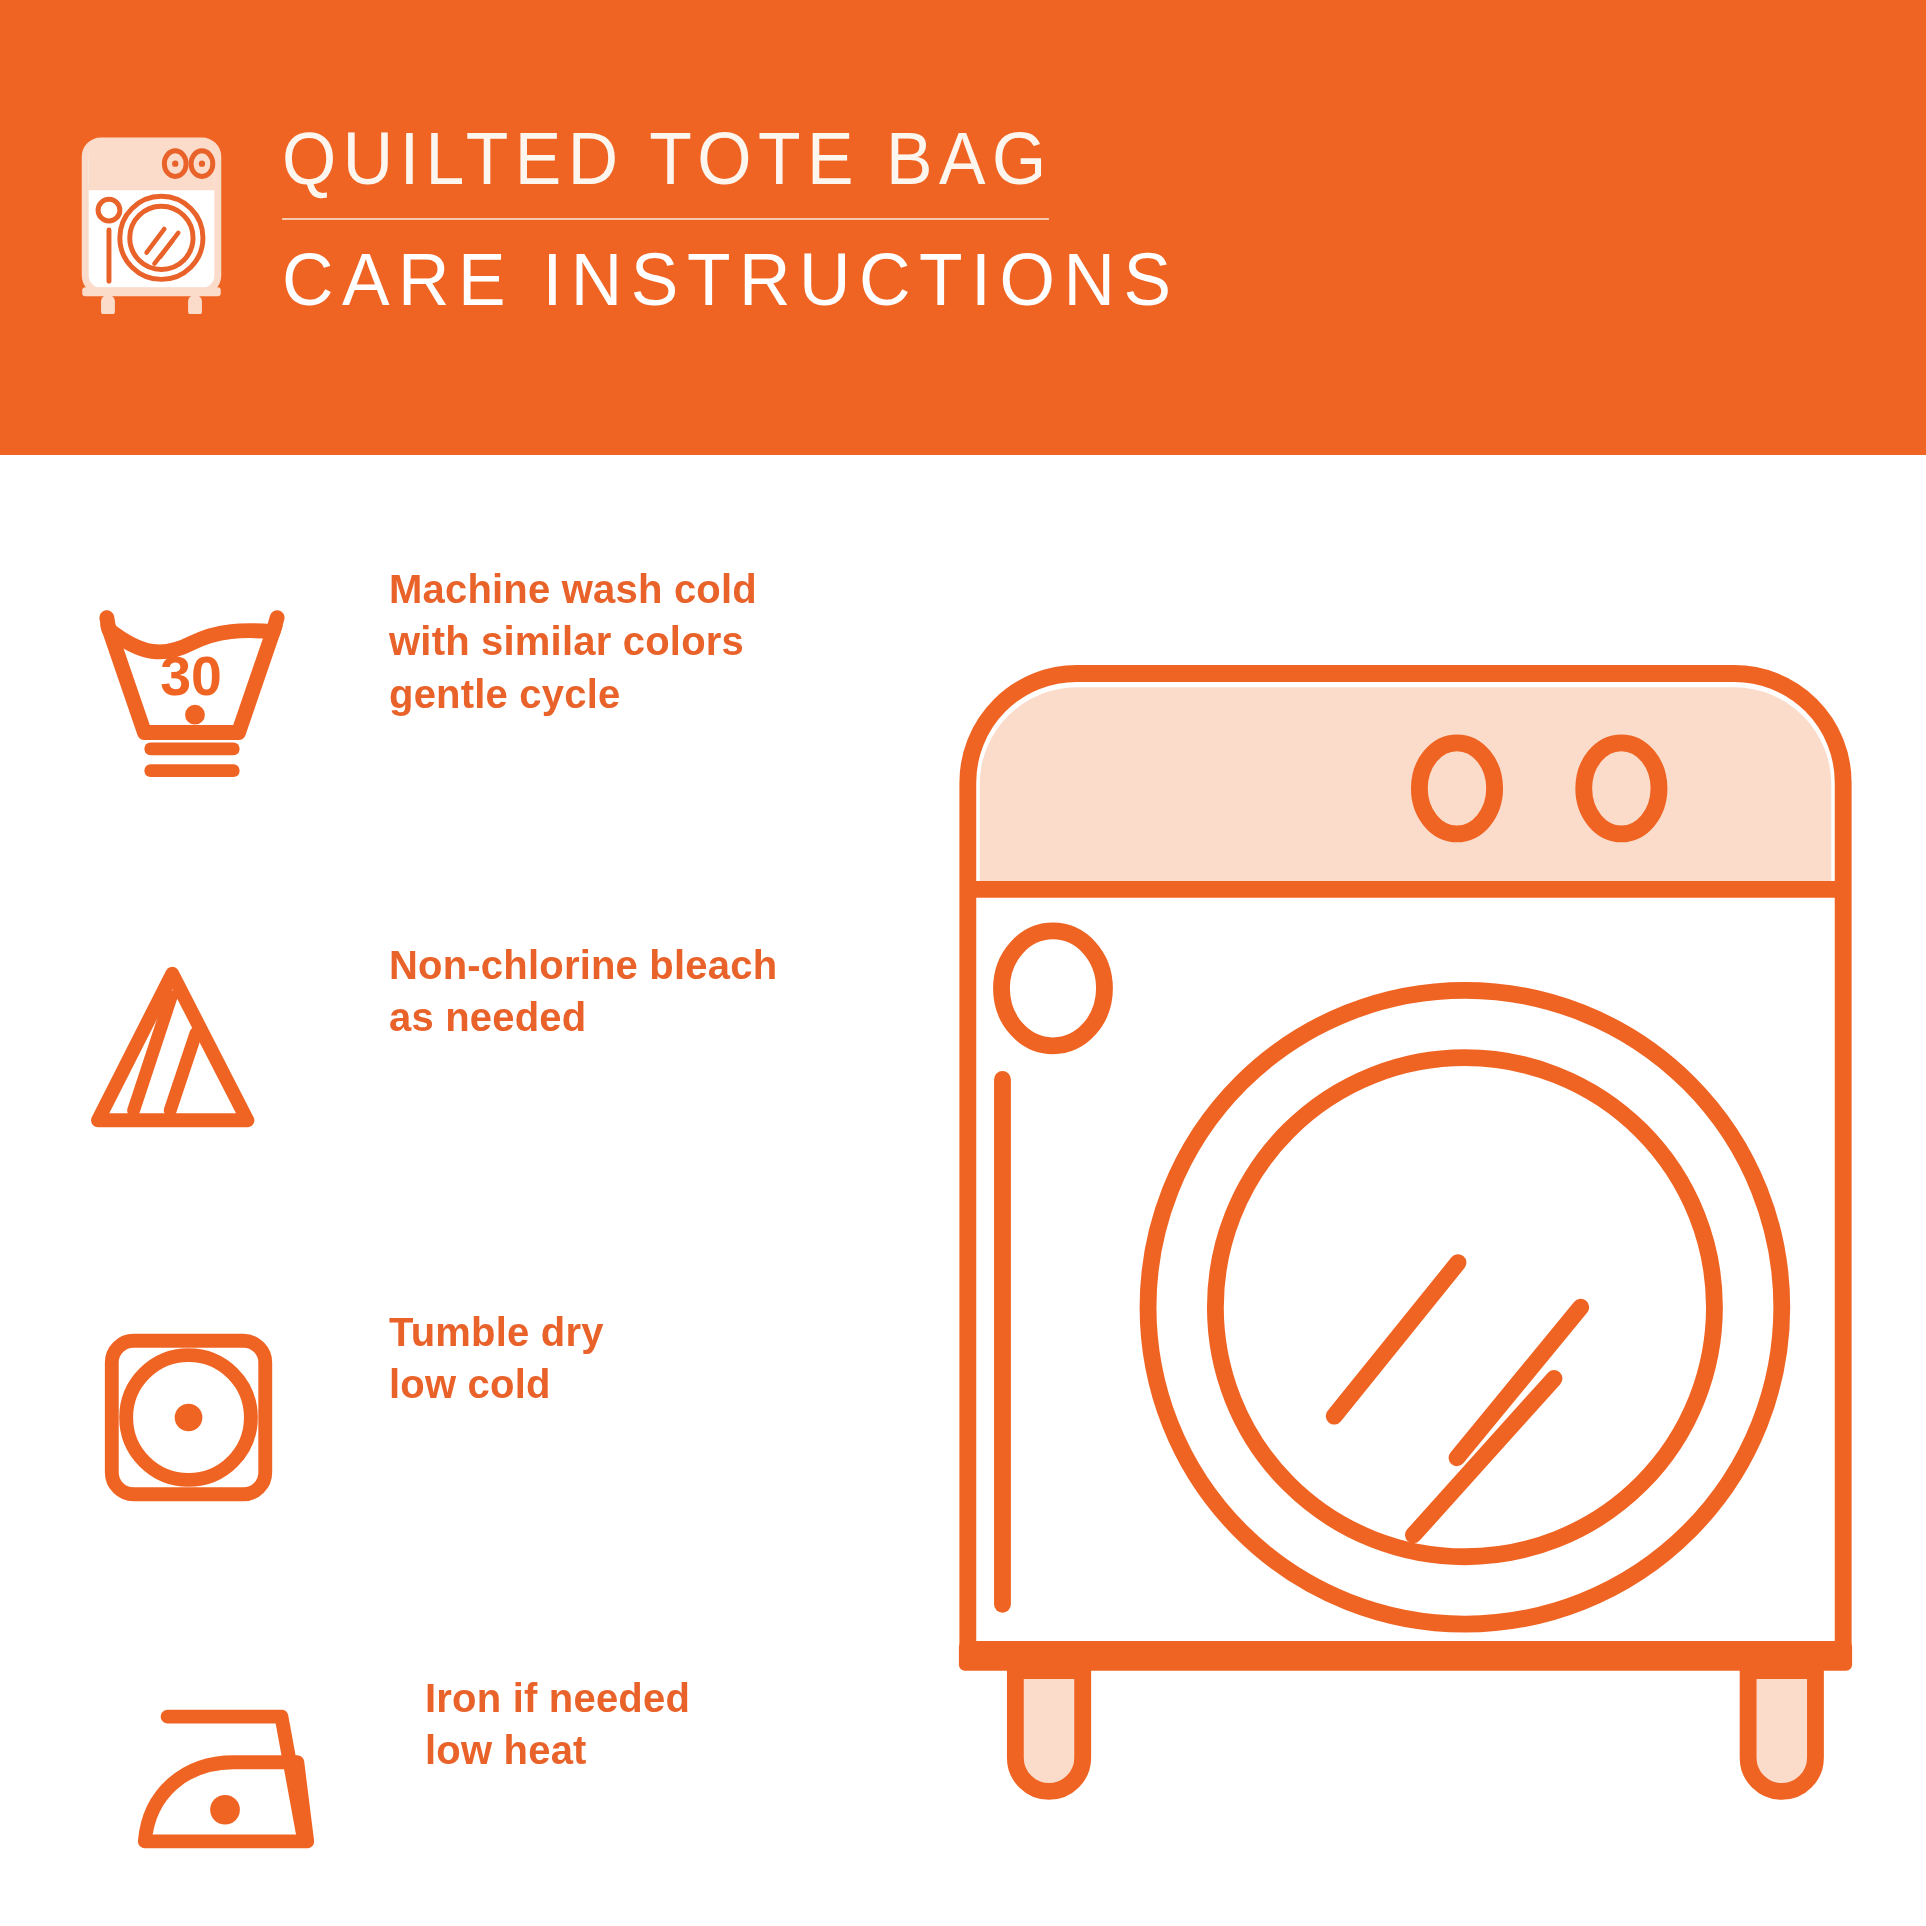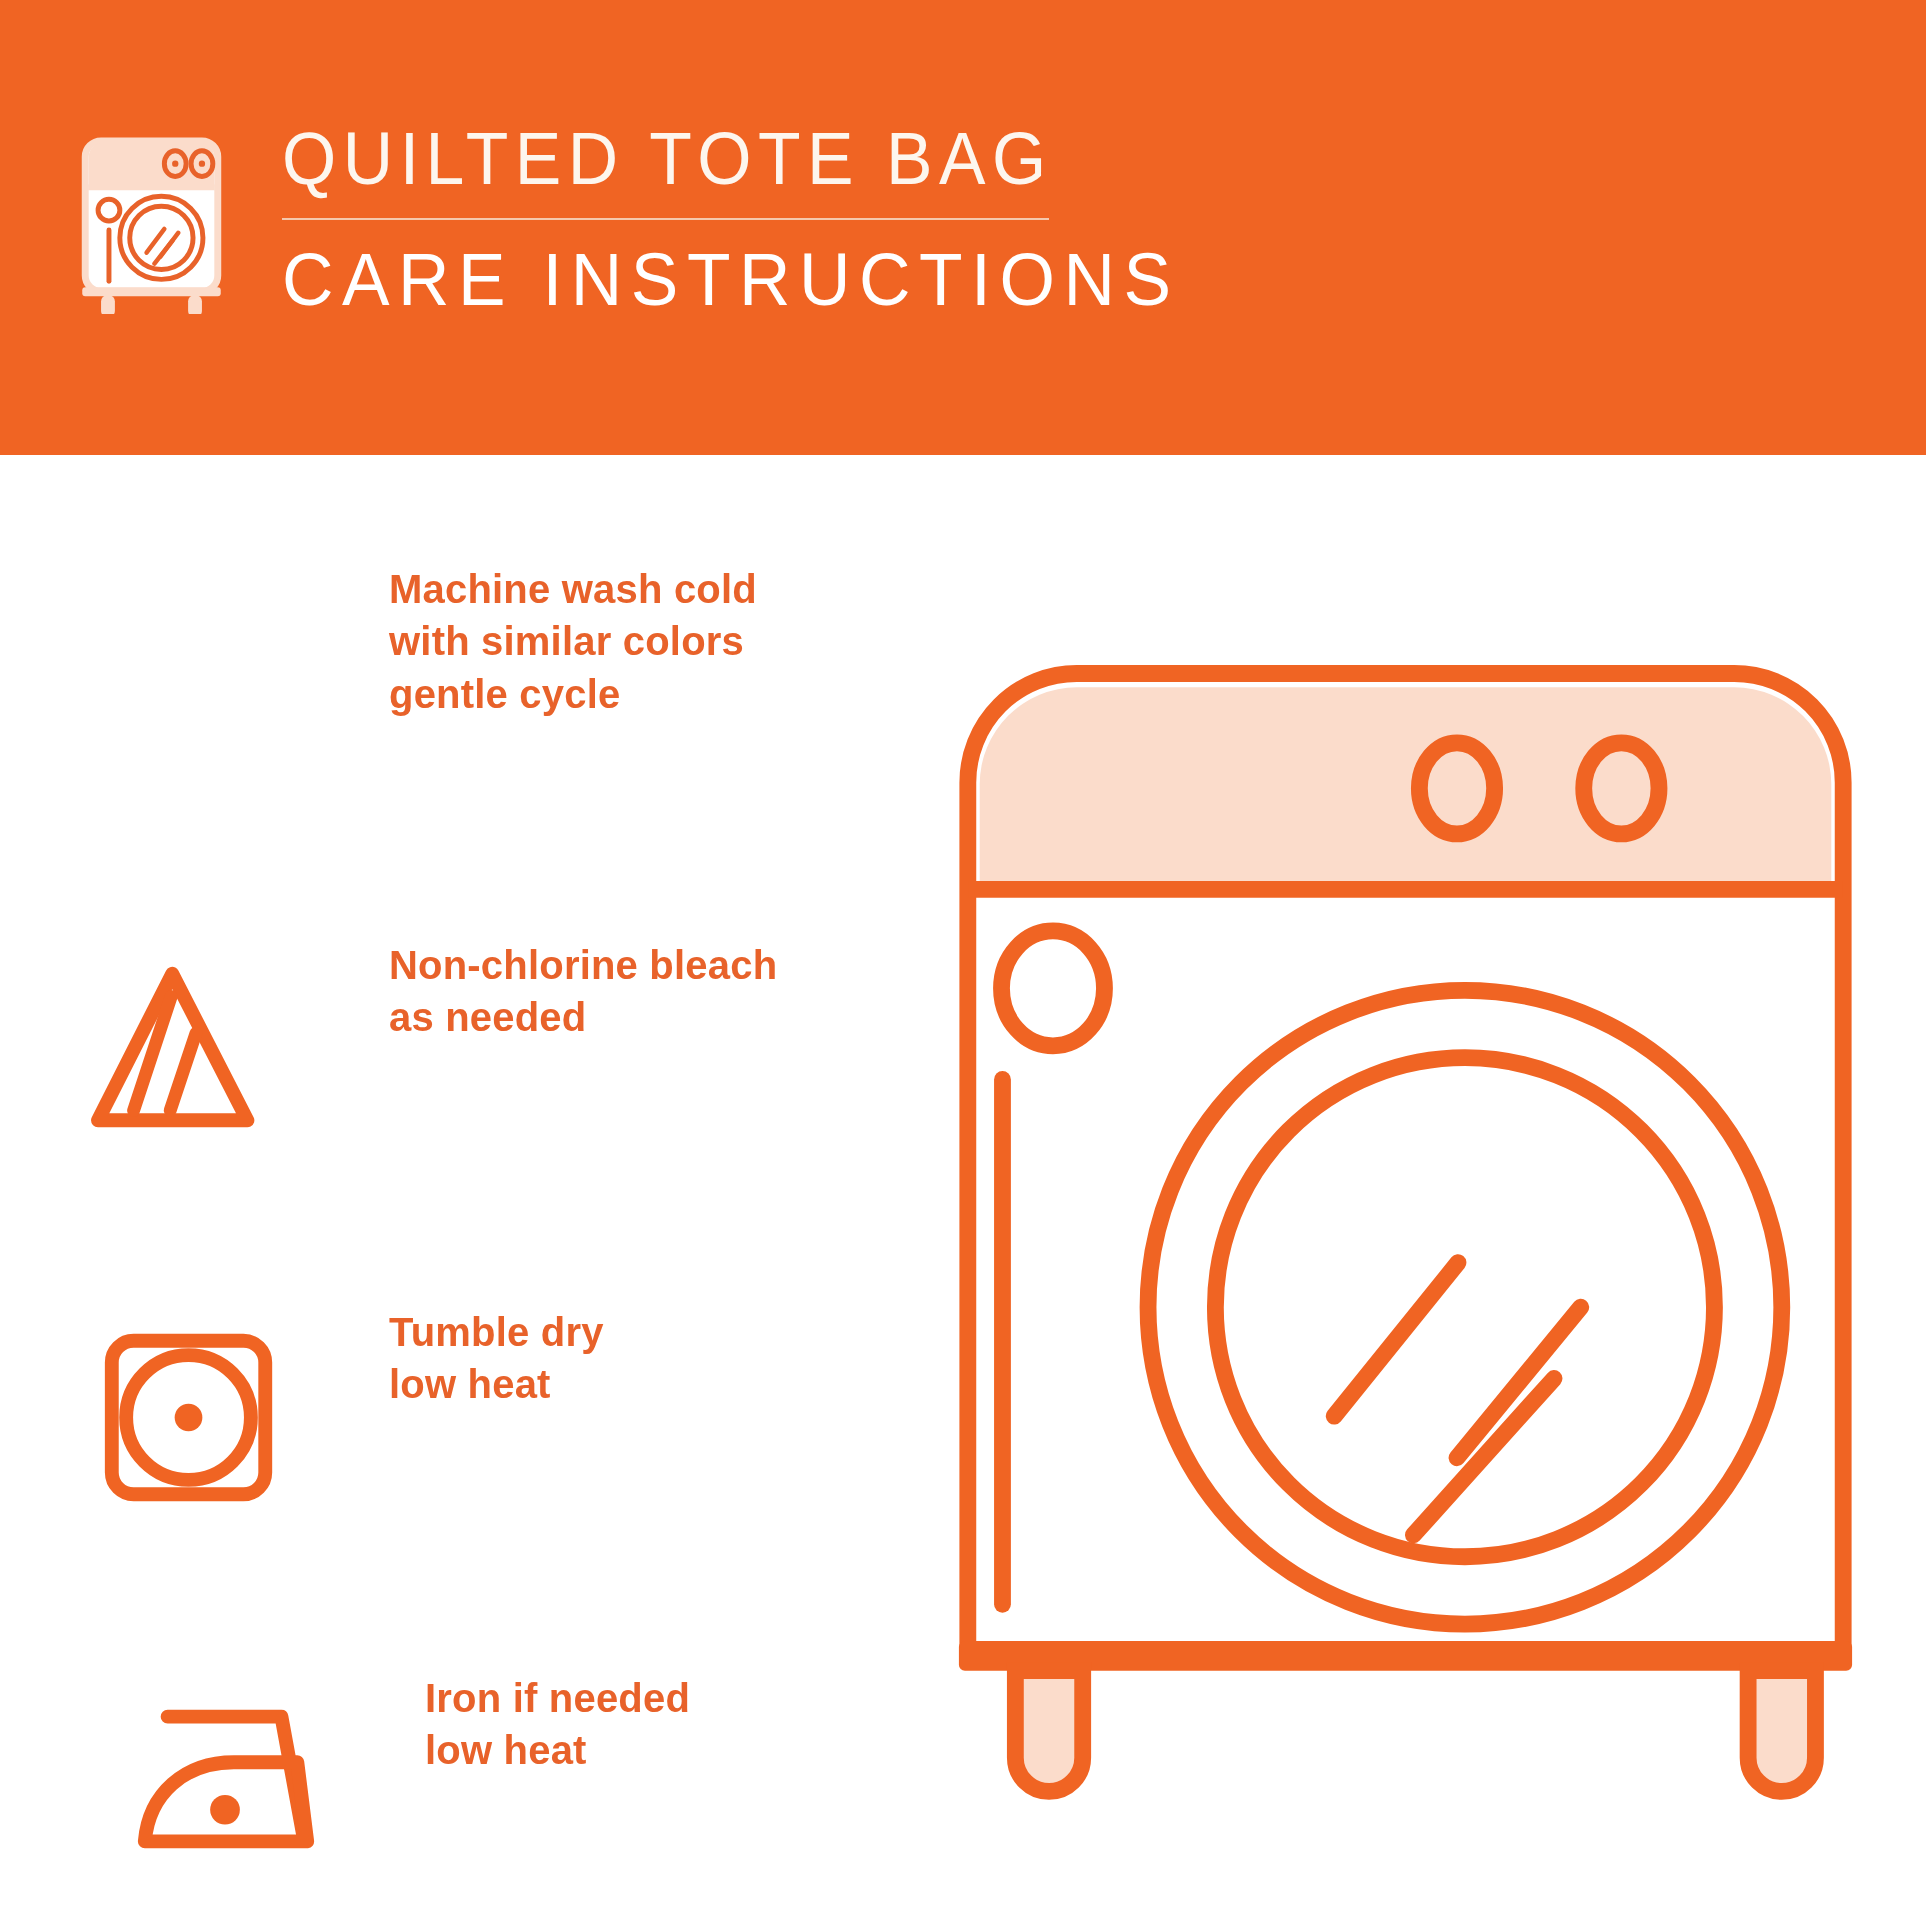--- a/index.html
+++ b/index.html
@@ -109,20 +109,34 @@
     <div class="header-text">
       <div class="title-main">QUILTED TOTE BAG</div>
       <div class="title-rule"></div>
       <div class="title-sub">CARE INSTRUCTIONS</div>
     </div>
   </div>
 
   <div class="care-list">
 
     <div class="care-row r1">
+      <div class="care-icon">
+        <svg viewBox="0 0 210 200" width="208" height="198" aria-hidden="true">
+
+          <path d="M20 32 L22 44 C55 70 78 72 105 58 C132 44 158 44 188 46 L192 32" fill="none" stroke="#F06423" stroke-width="15" stroke-linecap="round" stroke-linejoin="round"></path>
+          <path d="M21 40 L58 148 L153 148 L190 40" fill="none" stroke="#F06423" stroke-width="15" stroke-linecap="round" stroke-linejoin="round"></path>
+
+          <text x="105" y="110" text-anchor="middle" font-family="Liberation Sans, sans-serif" font-size="56" font-weight="700" fill="#F06423">30</text>
+
+          <circle cx="109" cy="130" r="10" fill="#F06423"></circle>
+
+          <rect x="58" y="158" width="96" height="13" rx="6" fill="#F06423"></rect>
+          <rect x="58" y="180" width="96" height="13" rx="6" fill="#F06423"></rect>
+        </svg>
+      </div>
       <div class="care-text">Machine wash cold
 with similar colors
 gentle cycle</div>
     </div>
 
     <div class="care-row r2">
       <div class="care-icon">
         <svg viewBox="0 0 210 200" width="208" height="198" aria-hidden="true">
           <path d="M63 22 L139 170 L-12 170 Z" transform="translate(23,0)" fill="none" stroke="#F06423" stroke-width="14" stroke-linejoin="round"></path>
           <line x1="85" y1="45" x2="47" y2="160" stroke="#F06423" stroke-width="13" stroke-linecap="round"></line>
@@ -135,21 +149,21 @@
 
     <div class="care-row r3">
       <div class="care-icon">
         <svg viewBox="0 0 210 200" width="208" height="198" aria-hidden="true">
           <rect x="25" y="22" width="155" height="155" rx="22" ry="22" fill="none" stroke="#F06423" stroke-width="14"></rect>
           <circle cx="102.5" cy="99.5" r="63" fill="none" stroke="#F06423" stroke-width="14"></circle>
           <circle cx="102.5" cy="99.5" r="14" fill="#F06423"></circle>
         </svg>
       </div>
       <div class="care-text">Tumble dry
-low heat</div>
+low cold</div>
     </div>
 
     <div class="care-row r4">
       <div class="care-icon">
         <svg viewBox="0 0 210 200" width="208" height="198" aria-hidden="true">
 
           <path d="M45 32 L160 32 L182 152" fill="none" stroke="#F06423" stroke-width="14" stroke-linecap="round" stroke-linejoin="round"></path>
 
           <path d="M22 158 C26 110 62 78 112 78 L176 78 L186 158 Z" fill="none" stroke="#F06423" stroke-width="14" stroke-linejoin="round" stroke-linecap="round"></path>
           <circle cx="103" cy="126" r="15" fill="#F06423"></circle>

